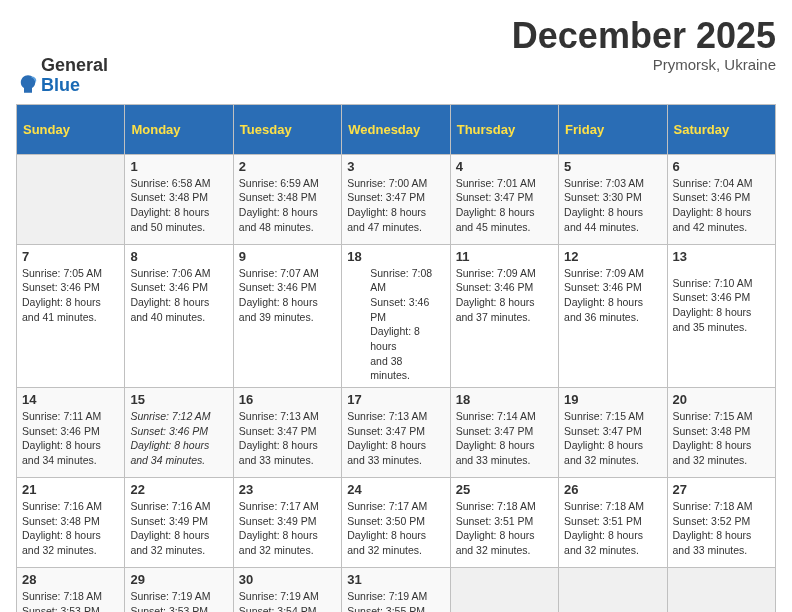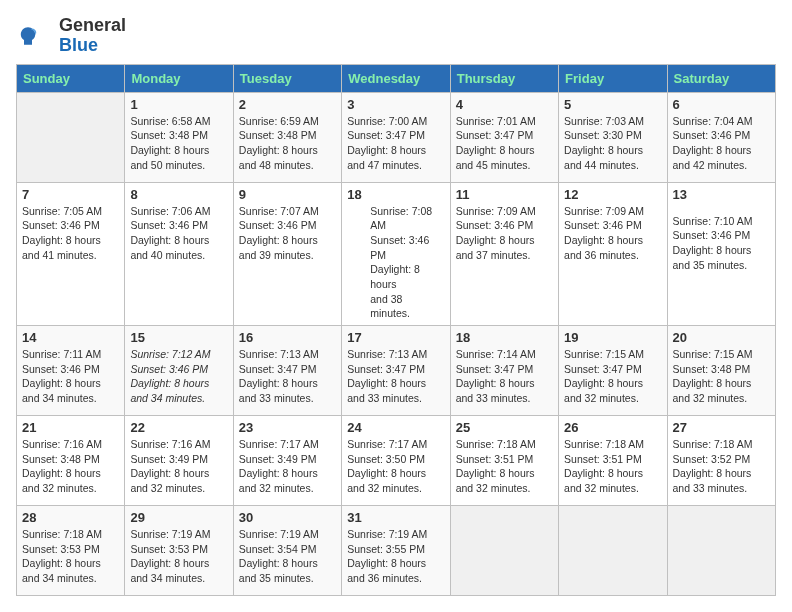--- a/index.html
+++ b/index.html
@@ -11,22 +11,23 @@
       padding: 16px;
     }
     .header {
       display: flex;
       justify-content: space-between;
       align-items: flex-start;
       margin-bottom: 8px;
     }
     .logo {
       display: flex;
-      align-items: center;
-      gap: 19px;
+      align-items: flex-end;
+      gap: 1px;
+      margin-top: 40px;
     }
     .logo-text {
       font-size: 18px;
       font-weight: bold;
       line-height: 1.1;
     }
     .logo-general { color: #333; }
     .logo-blue { color: #1a6ab5; }
     .logo-icon {
       width: 24px;
@@ -43,23 +44,23 @@
       font-size: 15px;
       color: #555;
     }
     table {
       width: 100%;
       border-collapse: collapse;
       font-size: 11px;
     }
     thead tr th {
       background-color: #2a6db5;
-      color: #86efac;
+      color: #fde047;
       text-align: left;
-      padding: 6px 6px;
+      padding: 17px 6px;
       font-size: 13px;
       font-weight: bold;
       border: 1px solid #c0c0c0;
     }
     tbody tr td {
       border: 1px solid #c0c0c0;
       vertical-align: top;
       padding: 4px 5px;
       width: 108px;
       min-height: 80px;
@@ -94,20 +95,24 @@
       <path d="M15 4 C10 4 6 8 6 13 C6 16 7.5 18.5 10 20 L10 26 L20 26 L20 20 C22.5 18.5 24 16 24 13 C24 8 20 4 15 4Z" fill="#2a6db5"></path>
       <path d="M18 6 C22 8 25 11 24 14 C26 12 26 8 22 6Z" fill="#5aa0e0"></path>
     </svg>
     <div>
       <div class="logo-text">
         <span class="logo-general">General</span><br>
         <span class="logo-blue">Blue</span>
       </div>
     </div>
   </div>
+  <div class="title-block">
+    <div class="month-title">December 2025</div>
+    <div class="subtitle">Prymorsk, Ukraine</div>
+  </div>
 </div>
 
 <table>
   <thead>
     <tr>
     <th>Sunday</th>
         <th>Monday</th>
         <th>Tuesday</th>
         <th>Wednesday</th>
         <th>Thursday</th>

